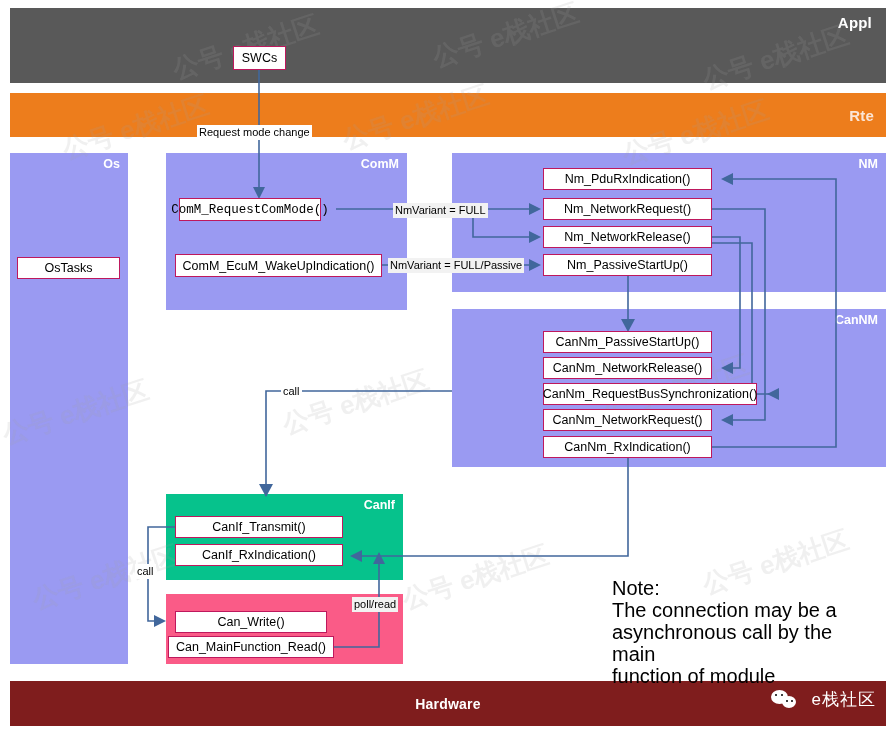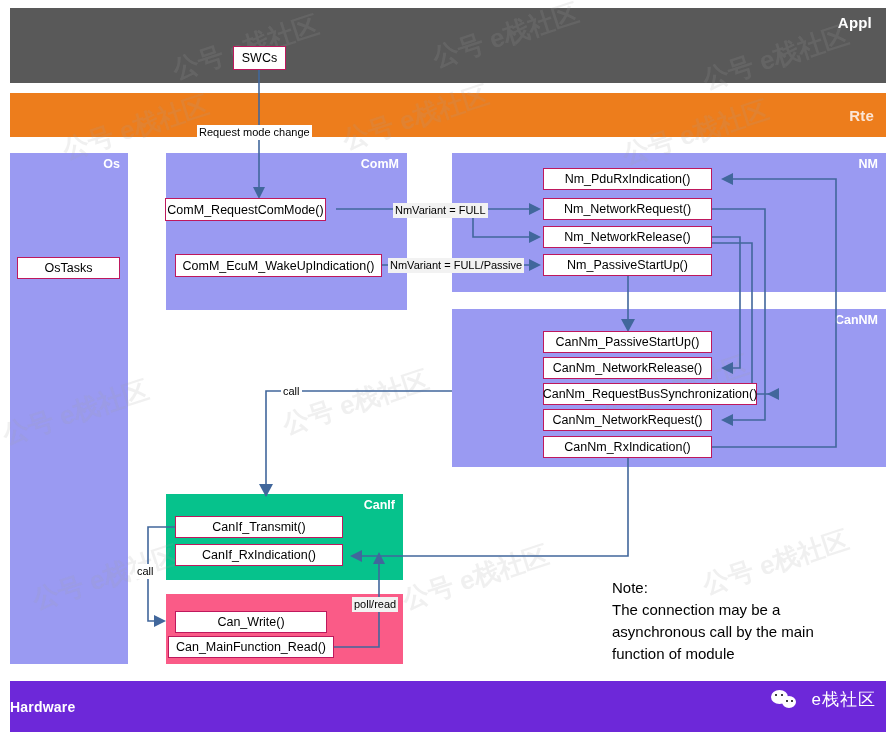--- a/index.html
+++ b/index.html
@@ -36,23 +36,23 @@
   }
   #appl-bar .bar-title{color:#ffffff;}
   #rte-bar{
     left:10px; top:93px; width:876px; height:44px;
     background:#ed7d1c;
     justify-content:flex-end;
     padding-right:12px;
   }
   #rte-bar .bar-title{color:#fbe5d6;}
   #hardware-bar{
-    left:10px; top:681px; width:876px; height:51px;
-    background:#6d28d9;
-    justify-content:flex-start;
+    left:10px; top:681px; width:876px; height:45px;
+    background:#7f1d1d;
+    justify-content:center;
   }
   #hardware-bar .bar-title{color:#ffffff;font-size:14px;}
 
   
   .module{
     position:absolute;
     box-sizing:border-box;
   }
   .module .module-title{
     position:absolute;
@@ -92,21 +92,21 @@
     z-index:7;
     line-height:15px;
   }
   .edge-label.plain{background:#ffffff;}
 
   
   #note{
     position:absolute;
     left:612px; top:577px;
     width:260px;
-    font-size:15px;
+    font-size:20px;
     color:#000000;
     line-height:22px;
     white-space:pre-line;
     z-index:8;
   }
 
   
   #brand{
     position:absolute;
     right:20px; top:688px;
@@ -200,21 +200,21 @@
   </div>
 
   <div class="module mod-purple" id="os-module" style="left:10px;top:153px;width:118px;height:511px;">
     <span class="module-title">Os</span>
   </div>
   <div class="api" style="left:17px;top:257px;width:103px;height:22px;">OsTasks</div>
 
   <div class="module mod-purple" id="comm-module" style="left:166px;top:153px;width:241px;height:157px;">
     <span class="module-title">ComM</span>
   </div>
-  <div class="api" style="left:165px;top:198px;width:161px;height:23px;">ComM_RequestComMode()</div>
+  <div class="api" style="left:179px;top:198px;width:142px;height:23px;font-family:Liberation Mono, monospace;">ComM_RequestComMode()</div>
   <div class="api" style="left:175px;top:254px;width:207px;height:23px;">ComM_EcuM_WakeUpIndication()</div>
 
   <div class="module mod-purple" id="nm-module" style="left:452px;top:153px;width:434px;height:139px;">
     <span class="module-title">NM</span>
   </div>
   <div class="api" style="left:543px;top:168px;width:169px;height:22px;">Nm_PduRxIndication()</div>
   <div class="api" style="left:543px;top:198px;width:169px;height:22px;">Nm_NetworkRequest()</div>
   <div class="api" style="left:543px;top:226px;width:169px;height:22px;">Nm_NetworkRelease()</div>
   <div class="api" style="left:543px;top:254px;width:169px;height:22px;">Nm_PassiveStartUp()</div>
 

